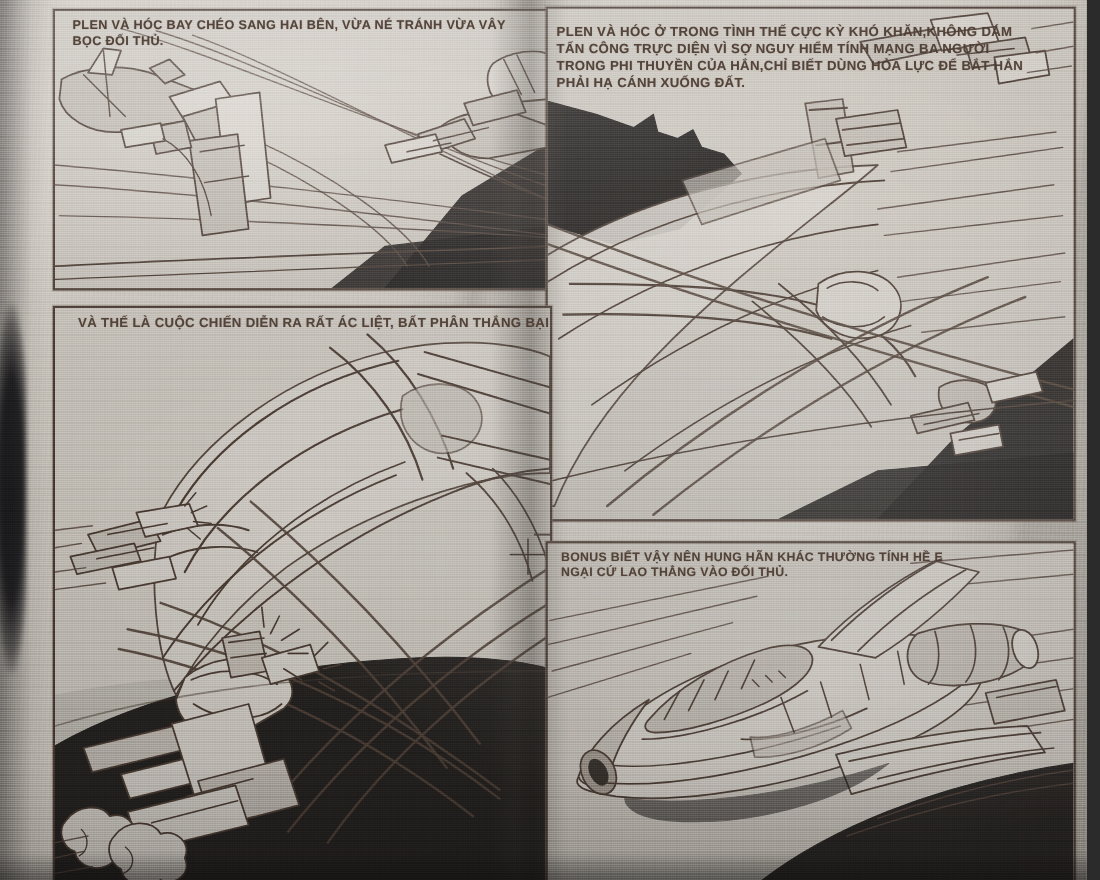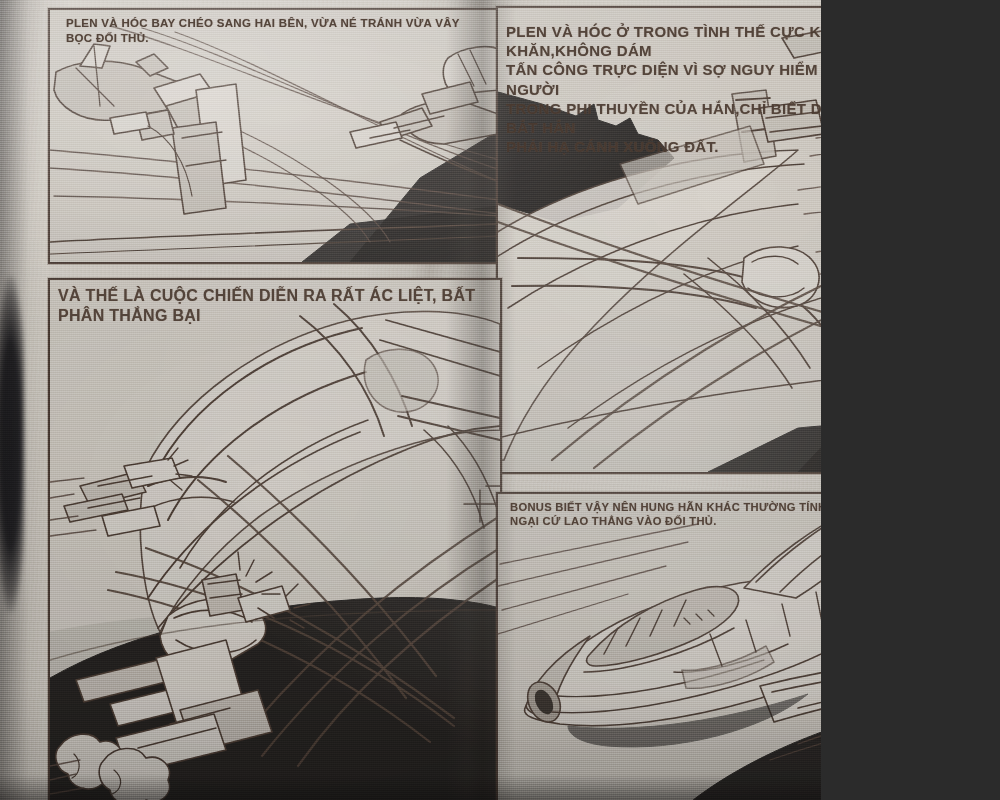--- a/index.html
+++ b/index.html
@@ -1,18 +1,18 @@
 <!DOCTYPE html>
 <html><head>
 <meta charset="utf-8">
 <style>
   html,body{margin:0;padding:0;background:#2b2b2b;}
   body{width:1000px;height:800px;overflow:hidden;font-family:"Liberation Sans",sans-serif;}
 
-  #page{position:relative;width:821px;height:800px;overflow:hidden;background:#b9b4ae;}
+  #page{position:relative;width:988px;height:800px;overflow:hidden;background:#b9b4ae;}
 
   
   .paper{
     position:absolute;inset:0;
     background:
       linear-gradient(100deg,#9a958f 0px,#b5b0a9 18px,#c7c2bb 46px,#cfcac2 70px,#cbc6be 120px,#c9c4bc 400px,#bdb8b0 452px,#aaa49c 470px,#b9b4ac 492px,#c9c4bc 540px,#cdc8c0 760px,#c6c1b9 930px,#b7b2aa 985px,#a8a39c 1000px);
   }
   .papergrain{
     position:absolute;inset:0;
     background-image:
@@ -209,21 +209,21 @@
           <path class="fillg" d="M356 344 C372 334 396 336 404 348 C412 360 404 374 388 376 C368 378 352 364 356 344 Z"></path>
           <path class="fillw" d="M398 340 L444 330 L450 348 L404 358 Z"></path>
           <path class="fillg" d="M330 370 L382 358 L388 374 L336 386 Z"></path>
           <path class="fillw" d="M366 386 L410 378 L414 398 L370 406 Z"></path>
           <path class="ln" stroke-width="1.4" d="M342 378 L392 368 M374 392 L410 386"></path>
         </g>
         <path class="ln" stroke-width="1.5" d="M0 430 C120 400 260 376 478 356"></path>
       </svg>
       <div class="photo"></div>
     </div>
-    <div class="cap" style="left:8px;top:14px;width:462px;font-size:15px;">PLEN VÀ HÓC Ở TRONG TÌNH THẾ CỰC KỲ KHÓ KHĂN,KHÔNG DÁM
+    <div class="cap" style="left:8px;top:14px;width:462px;font-size:12px;">PLEN VÀ HÓC Ở TRONG TÌNH THẾ CỰC KỲ KHÓ KHĂN,KHÔNG DÁM
 TẤN CÔNG TRỰC DIỆN VÌ SỢ NGUY HIỂM TÍNH MẠNG BA NGƯỜI
 TRONG PHI THUYỀN CỦA HẮN,CHỈ BIẾT DÙNG HỎA LỰC ĐỂ BẮT HẮN
 PHẢI HẠ CÁNH XUỐNG ĐẤT.</div>
   </div>
 
   <div class="panel" style="left:48px;top:278px;width:450px;height:524px;">
     <div class="pinner">
       <svg width="450" height="524" viewBox="0 0 450 524">
         <rect x="0" y="0" width="450" height="524" fill="#cfcac2"></rect>
 
@@ -294,21 +294,21 @@
             <path class="fillw" d="M54 480 C64 466 88 464 96 478 C110 474 124 486 118 500 C124 514 110 526 96 520 C84 530 62 524 60 510 C48 504 46 488 54 480 Z"></path>
             <path class="ln" stroke-width="1.2" d="M24 474 C32 482 30 494 22 498 M64 490 C74 498 72 510 62 514"></path>
           </g>
           <path class="spd" d="M0 486 L30 480 M0 500 L26 494 M0 514 L34 508"></path>
         </g>
 
         <path class="ln" stroke-width="1.4" opacity=".5" d="M0 380 C100 350 230 330 450 330"></path>
       </svg>
       <div class="photo"></div>
     </div>
-    <div class="cap" style="left:8px;top:6px;width:440px;font-size:16px;">VÀ THẾ LÀ CUỘC CHIẾN DIỄN RA RẤT ÁC LIỆT, BẤT PHÂN THẮNG BẠI</div>
+    <div class="cap" style="left:21px;top:6px;width:440px;font-size:12px;">VÀ THẾ LÀ CUỘC CHIẾN DIỄN RA RẤT ÁC LIỆT, BẤT PHÂN THẮNG BẠI</div>
   </div>
 
   <div class="panel" style="left:496px;top:492px;width:478px;height:310px;">
     <div class="pinner">
       <svg width="478" height="310" viewBox="0 0 478 310">
         <rect x="0" y="0" width="478" height="310" fill="#cdc8c0"></rect>
 
         <path class="fillk" d="M478 200 L478 310 L190 310 C250 262 350 218 478 200 Z" opacity=".95"></path>
 
         <path class="spd" stroke-width="2.2" d="M2 70 L200 30"></path>

